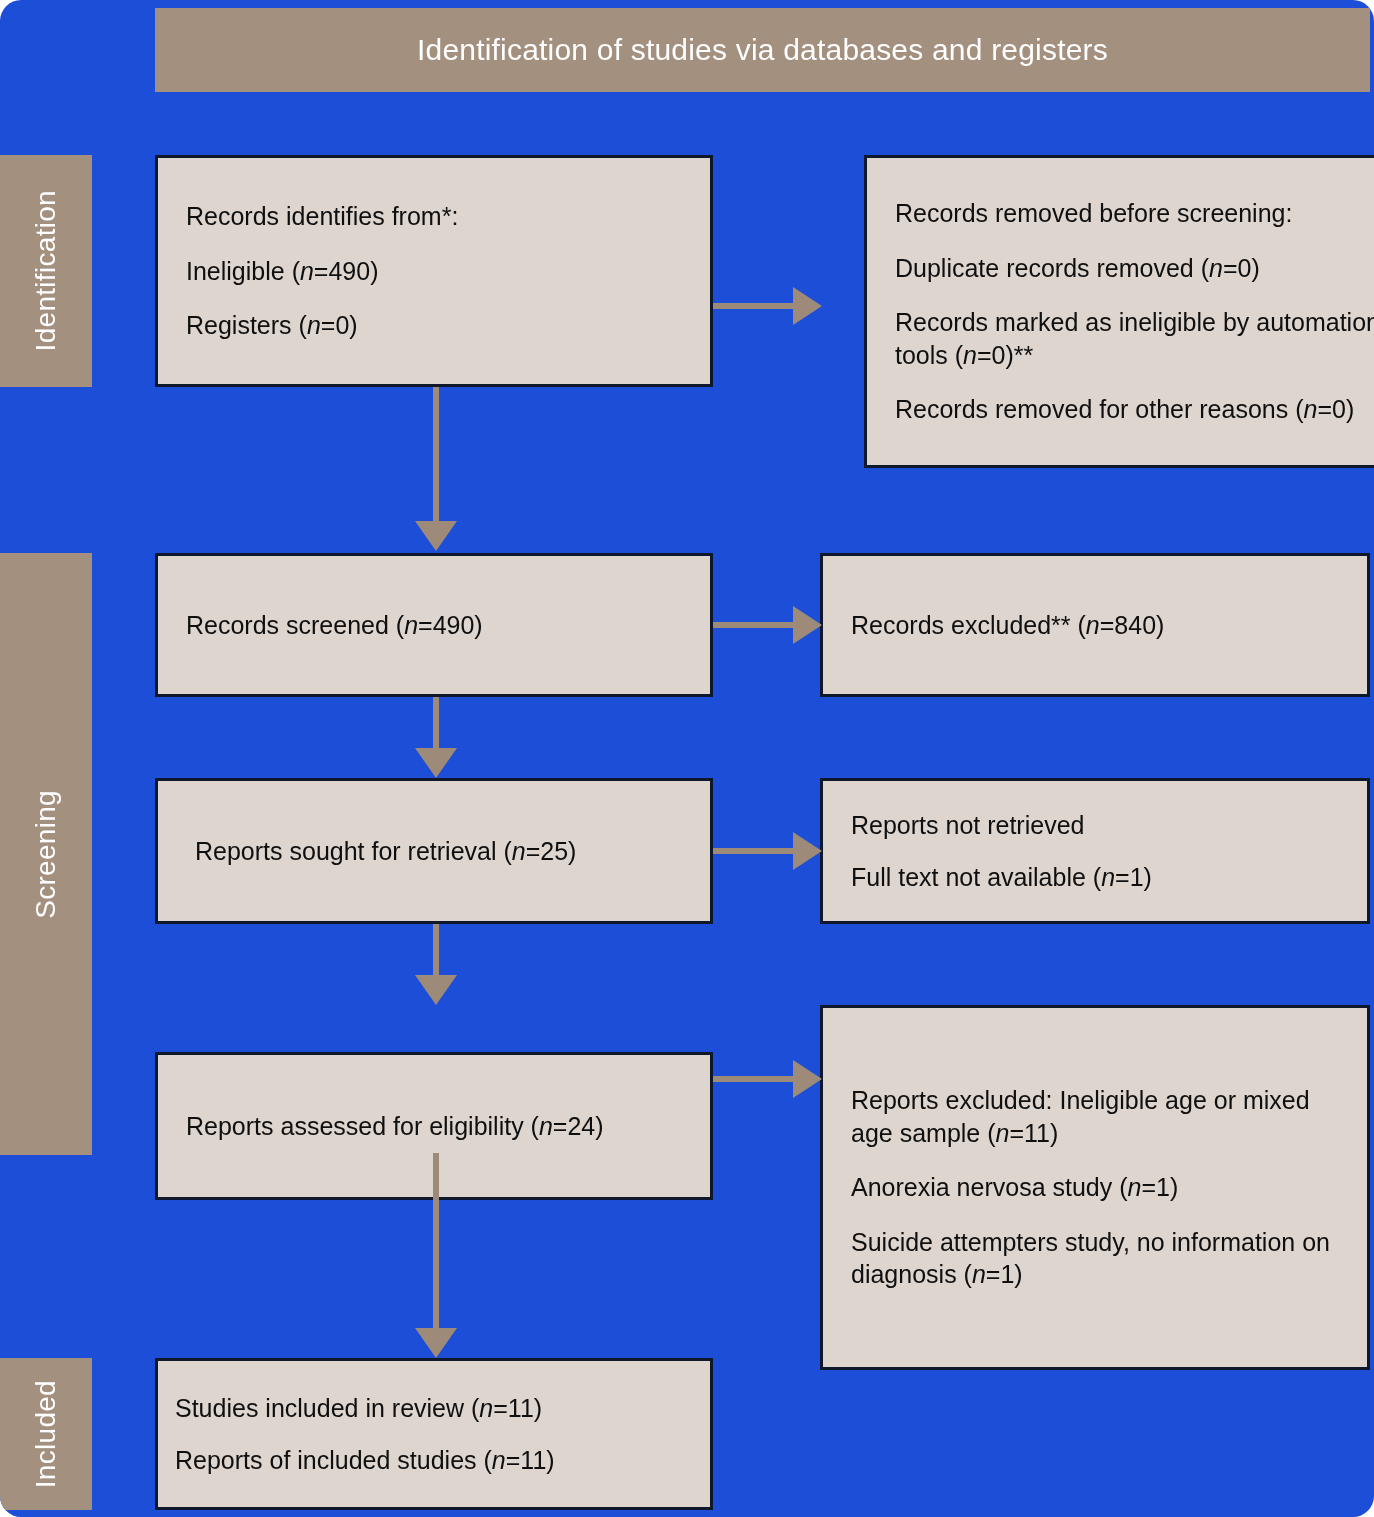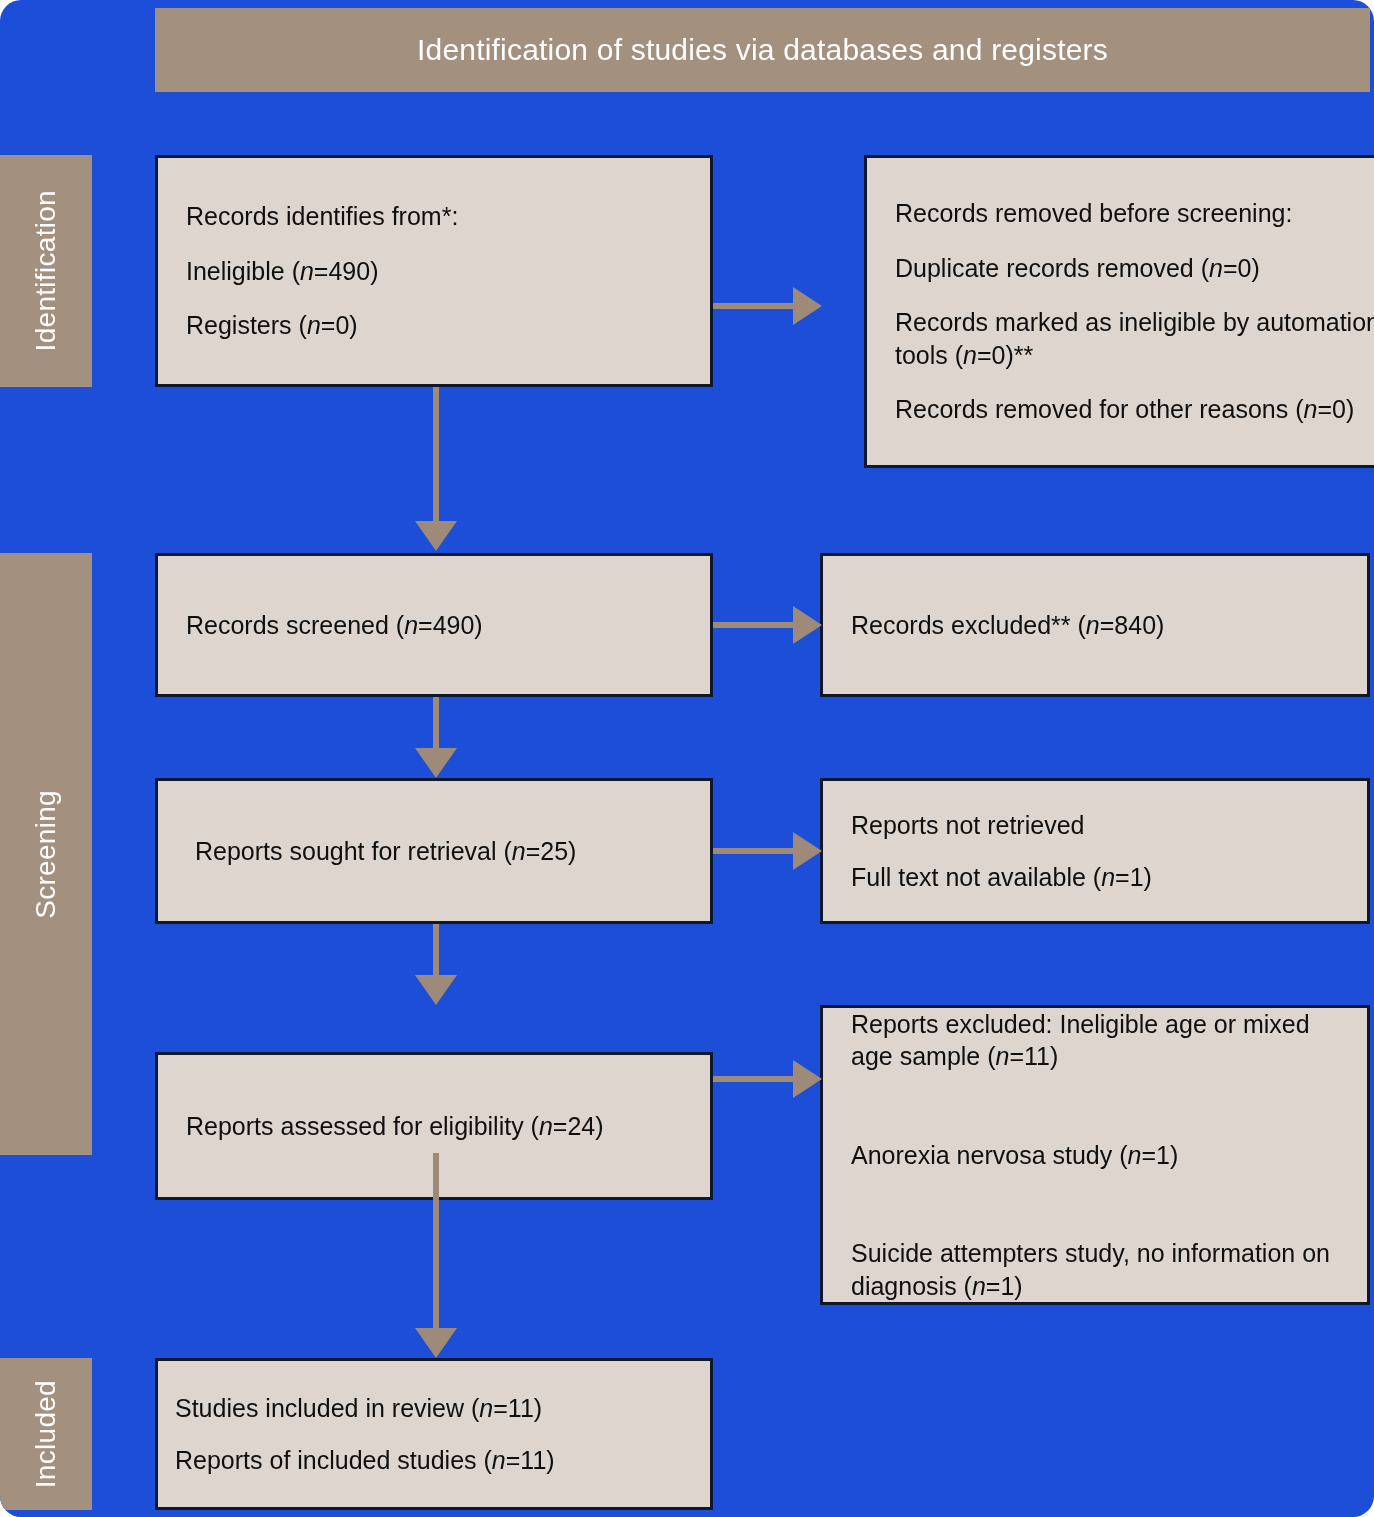--- a/index.html
+++ b/index.html
@@ -89,21 +89,21 @@
   #box-identified   { left: 155px; top: 155px;  width: 558px; height: 232px; }
   #box-screened     { left: 155px; top: 553px;  width: 558px; height: 144px; }
   #box-sought       { left: 155px; top: 778px;  width: 558px; height: 146px; padding-left: 37px; }
   #box-assessed     { left: 155px; top: 1005px; width: 558px; height: 148px; margin-top: 47px; }
   #box-included     { left: 155px; top: 1358px; width: 558px; height: 152px; padding-left: 17px; }
 
   
   #box-removed      { left: 864px; top: 155px;  width: 552px; height: 313px; }
   #box-excluded     { left: 820px; top: 553px;  width: 550px; height: 144px; }
   #box-notretrieved { left: 820px; top: 778px;  width: 550px; height: 146px; }
-  #box-repexcluded  { left: 820px; top: 1005px; width: 550px; height: 300px; gap: 44px; }
+  #box-repexcluded  { left: 820px; top: 1005px; width: 550px; height: 365px; }
   .v-line {
     position: absolute;
     left: 433px;
     width: 6px;
     background: #9d8a79;
   }
   .v-head {
     position: absolute;
     left: 415px;
     width: 0;

